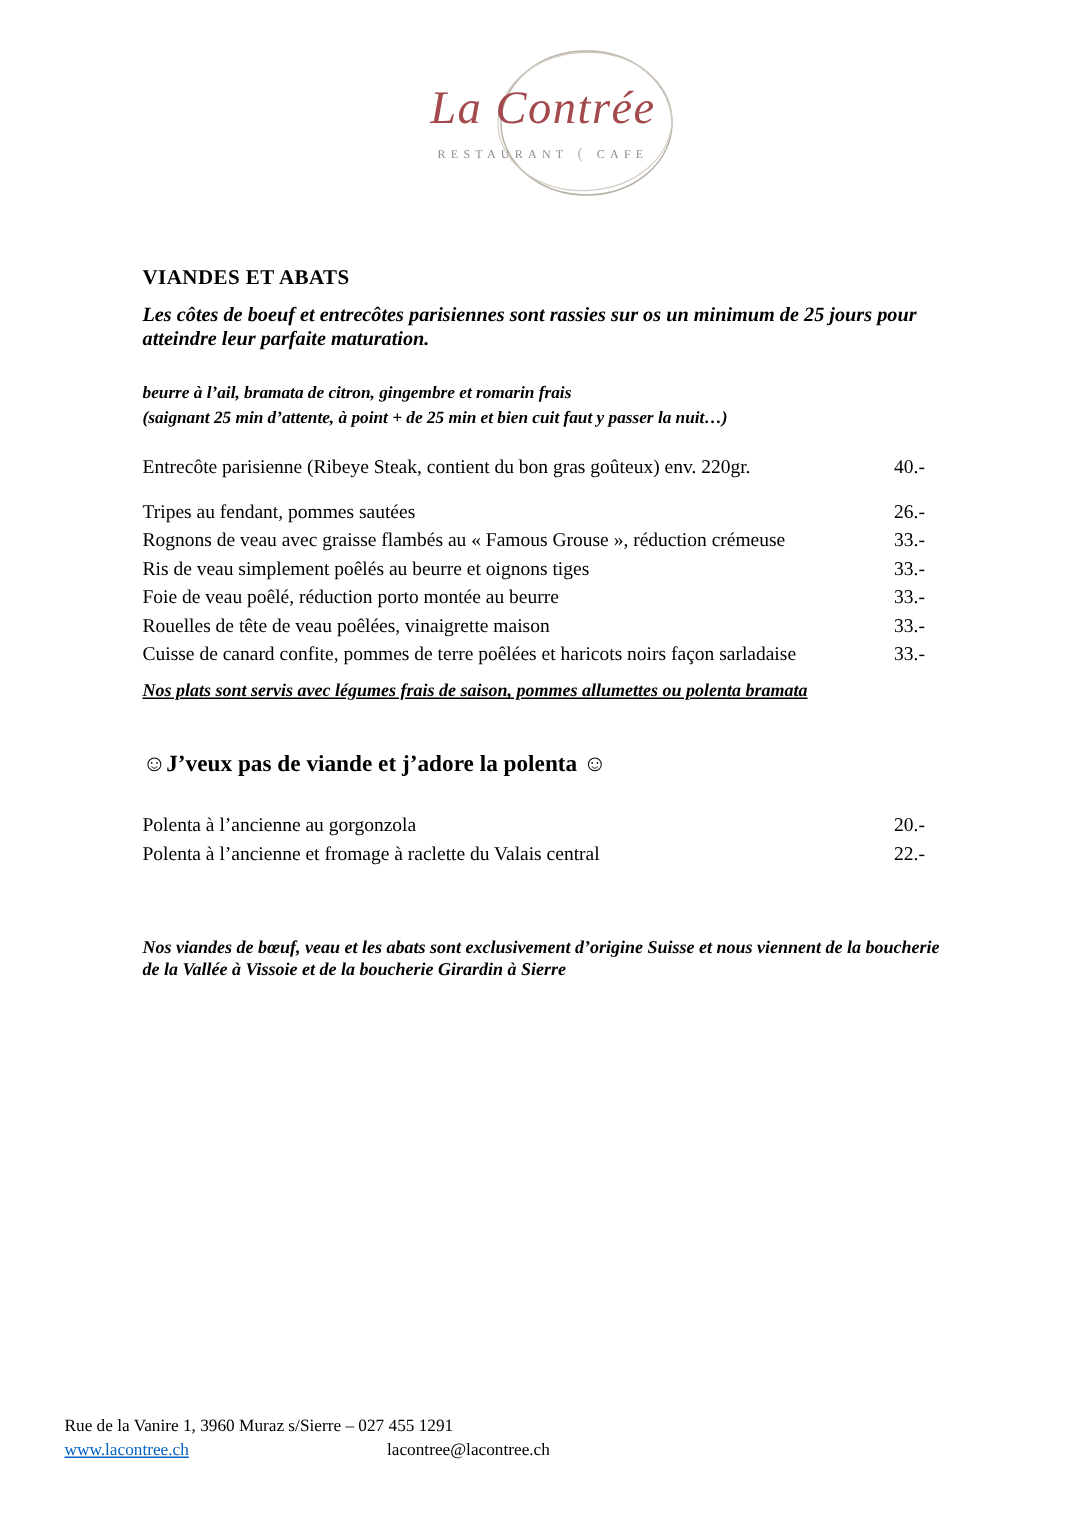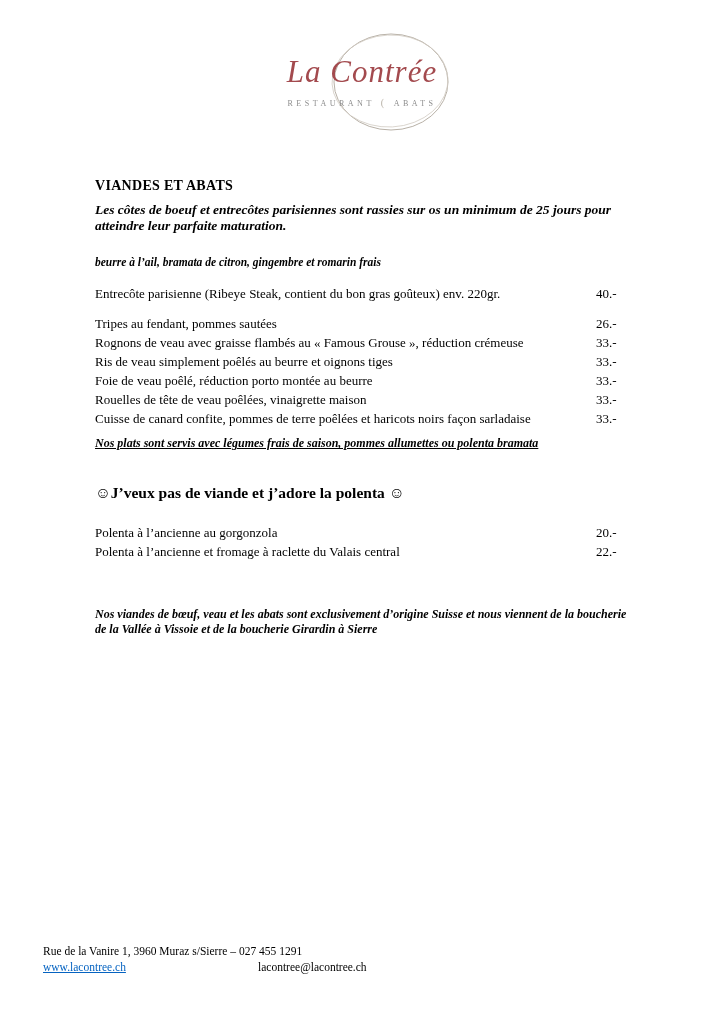--- a/index.html
+++ b/index.html
@@ -99,30 +99,31 @@
 
 <div class="page">
 
   <div class="logo-wrap">
     <svg class="logo-ellipse" width="122" height="102">
       <ellipse cx="61" cy="50" rx="57" ry="48" fill="none" stroke="#b8b1a7" stroke-width="1"></ellipse>
       <ellipse cx="60" cy="49" rx="58" ry="46" fill="none" stroke="#d2ccc3" stroke-width="0.8" transform="rotate(-3 60 49)"></ellipse>
     </svg>
     <div class="logo-name">La Contrée</div>
     <div class="logo-sub">
-      <span>RESTAURANT</span><span class="sep">(</span><span>ABATS</span>
+      <span>RESTAURANT</span><span class="sep">(</span><span>CAFE</span>
     </div>
   </div>
 
   <div class="content">
 
     <div class="section-title">VIANDES ET ABATS</div>
     <div class="intro">Les côtes de boeuf  et entrecôtes parisiennes sont rassies sur os un minimum de 25 jours pour atteindre leur parfaite maturation.</div>
 
     <div class="detail">beurre à l’ail, bramata de citron, gingembre et romarin frais</div>
+    <div class="detail">(saignant 25 min d’attente, à point + de 25 min et bien cuit faut y passer la nuit…)</div>
 
     <div class="sp12"></div>
 
     <div class="row">
       <span class="item-name">Entrecôte parisienne (Ribeye Steak, contient du bon gras goûteux) env. 220gr.</span>
       <span class="price">40.-</span>
     </div>
 
     <div class="sp10"></div>
 

